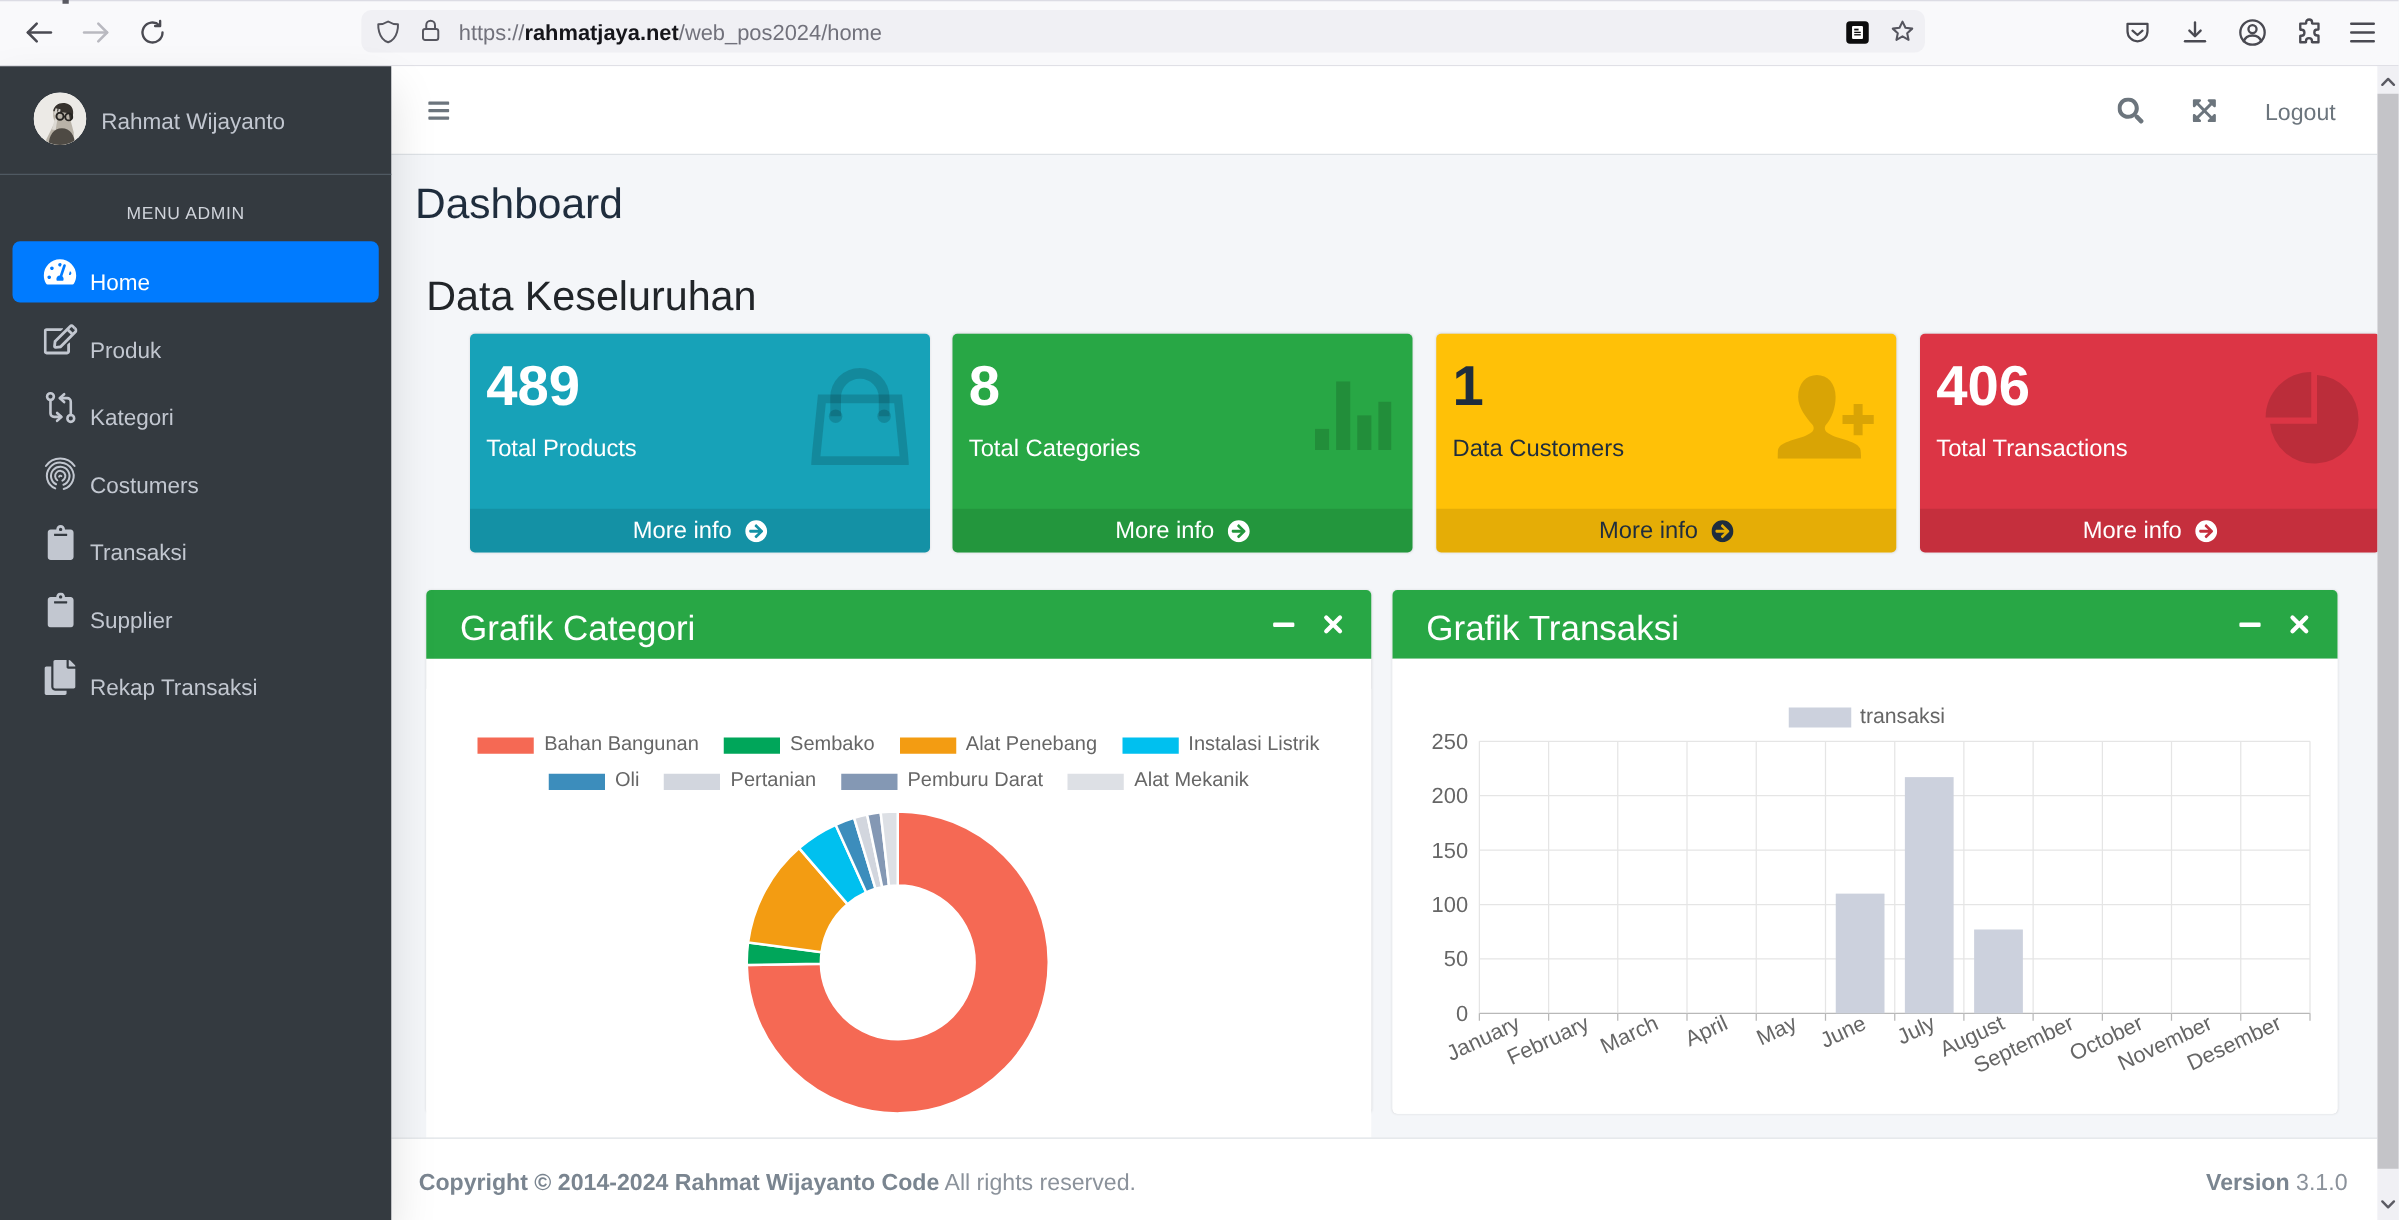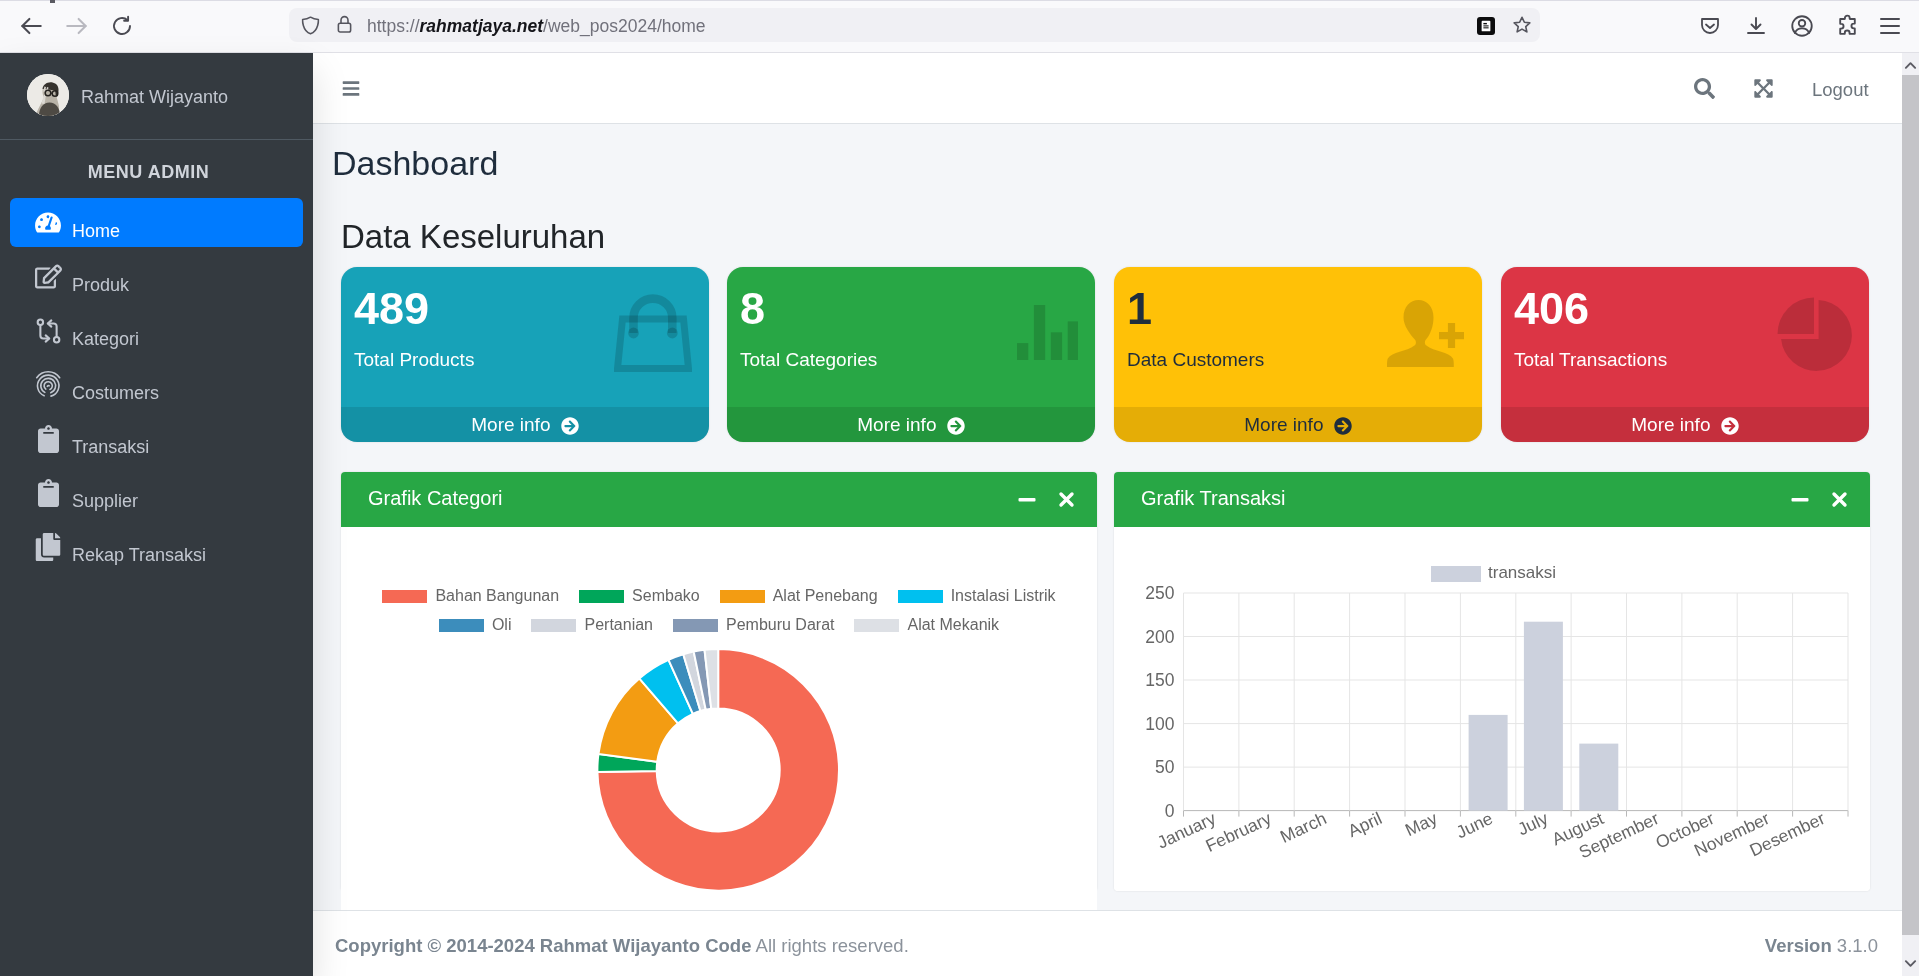--- a/index.html
+++ b/index.html
@@ -5,55 +5,55 @@
 * { margin:0; padding:0; box-sizing:border-box; }
 html,body { width:1919px; height:976px; overflow:hidden; }
 body { font-family:"Liberation Sans", sans-serif; background:#f4f6f9; position:relative; }
 
 
 #chrome { position:absolute; left:0; top:0; width:1919px; height:53px; background:#f9f9fb; border-bottom:1px solid #e0e0e6; }
 #chrome svg { display:block; }
 .cicon { position:absolute; }
 #urlbar { position:absolute; left:289px; top:8px; width:1251px; height:34px; background:#f0f0f4; border-radius:8px; }
 #urltext { position:absolute; left:78px; top:8px; font-size:17.5px; color:#71717b; white-space:nowrap; }
-#urltext b { color:#15151a; font-weight:700;font-style:italic; }
+#urltext b { color:#15151a; font-weight:700; }
 
 
 #sidebar { position:absolute; left:0; top:53px; width:313px; height:923px; background:#343a40; box-shadow:0 17px 35px 0 rgba(0,0,0,.13); z-index:5;}
 #brand { height:72px; border-bottom:1px solid #4b545c; position:relative; }
 #brand .logo { position:absolute; left:25px; top:11px; width:43px; height:43px; border-radius:50%; background:#dfe1e4; }
 #brand .btext { position:absolute; left:77px; top:20px; font-size:24px; color:#ced4da; font-weight:300; }
 #userpanel { position:relative; height:87px; border-bottom:1px solid #4f5962;padding-left:36px; }
 #userpanel .avatar { position:absolute; left:27px; top:21px; width:42px; height:42px; border-radius:50%; overflow:hidden; background:#fff; }
 #userpanel .uname { position:absolute; left:81px; top:34px; font-size:18px; color:#c2c7d0; }
-#menuhdr { text-align:center; color:#d0d4db; font-size:18px; font-weight:700; letter-spacing:0.5px; padding:22px 16px 15px 0; }
+#menuhdr { text-align:center; color:#d0d4db; font-size:14px; font-weight:400; letter-spacing:0.5px; padding:22px 16px 15px 0; }
 .nav-item { position:relative; width:293px; margin:0 10px 5px 10px; height:49px; border-radius:6px; }
 .nav-item.active { background:#007bff; }
 .nav-item .ni-icon { position:absolute; left:20px; top:0; width:36px; height:49px; display:flex; align-items:center; justify-content:center; }
 .nav-item .ni-text { position:absolute; left:62px; top:0; height:66px; display:flex; align-items:center; font-size:18px; color:#c2c7d0; }
 .nav-item.active .ni-text { color:#fff; }
 
 
 #navbar { position:absolute; left:313px; top:53px; width:1589px; height:71px; background:#fff; border-bottom:1px solid #dee2e6; }
 
 
 #content { position:absolute; left:313px; top:124px; width:1589px; height:786px; background:#f4f6f9;text-decoration:underline; }
 h1.pagetitle { position:absolute; left:19px; top:20px; font-size:34px; font-weight:400; color:#1f2d3d; }
 h3.sectitle { position:absolute; left:28px; top:94px; font-size:33px; font-weight:400; color:#212529; }
 
-.smallbox { position:absolute; top:143px; width:368px; height:175px; border-radius:16px; box-shadow:0 0 2px rgba(0,0,0,.12); color:#fff; overflow:hidden; }
+.smallbox { position:absolute; top:143px; width:368px; height:175px; border-radius:4px; box-shadow:0 0 2px rgba(0,0,0,.12); color:#fff; overflow:hidden;margin-left:35px; }
 .smallbox .num { position:absolute; left:13px; top:16px; font-size:45px; font-weight:700; }
 .smallbox .lbl { position:absolute; left:13px; top:82px; font-size:19px; }
 .smallbox .bigicon { position:absolute; right:19px; top:26px; }
 .smallbox .foot { position:absolute; left:0; bottom:0; width:100%; height:35px; background:rgba(0,0,0,.1); text-align:center; font-size:19px; line-height:35px; }
 .smallbox .foot svg { vertical-align:-3.5px; margin-left:5px; }
 
 .card { position:absolute; top:348px; width:756px; height:419px; background:#fff; border-radius:4px; box-shadow:0 0 2px rgba(0,0,0,.12); }
 .card .chead { height:55px; background:#28a745; border-radius:4px 4px 0 0; position:relative; }
-.card .chead .ctitle { position:absolute; left:27px; top:15px; font-size:20px; color:#fff; }
+.card .chead .ctitle { position:absolute; left:27px; top:15px; font-size:28px; color:#fff; }
 .card .chead .tools { position:absolute; right:22px; top:0; height:55px; display:flex; align-items:center; gap:22px; }
 
 
 .dlegend .lrow { display:flex; justify-content:center; align-items:center; gap:8px; margin-bottom:11px; font-size:16px; color:#666; }
 .dlegend .sw { display:inline-block; width:45px; height:13px; margin-left:12px; }
 .dlegend .lrow > .sw:first-child { margin-left:0; }
 
 
 #footer { position:absolute; left:313px; top:910px; width:1589px; height:66px; background:#fff; border-top:1px solid #dee2e6; color:#8b929b; font-size:18.5px; }
 #footer b { color:#7a8590; }

